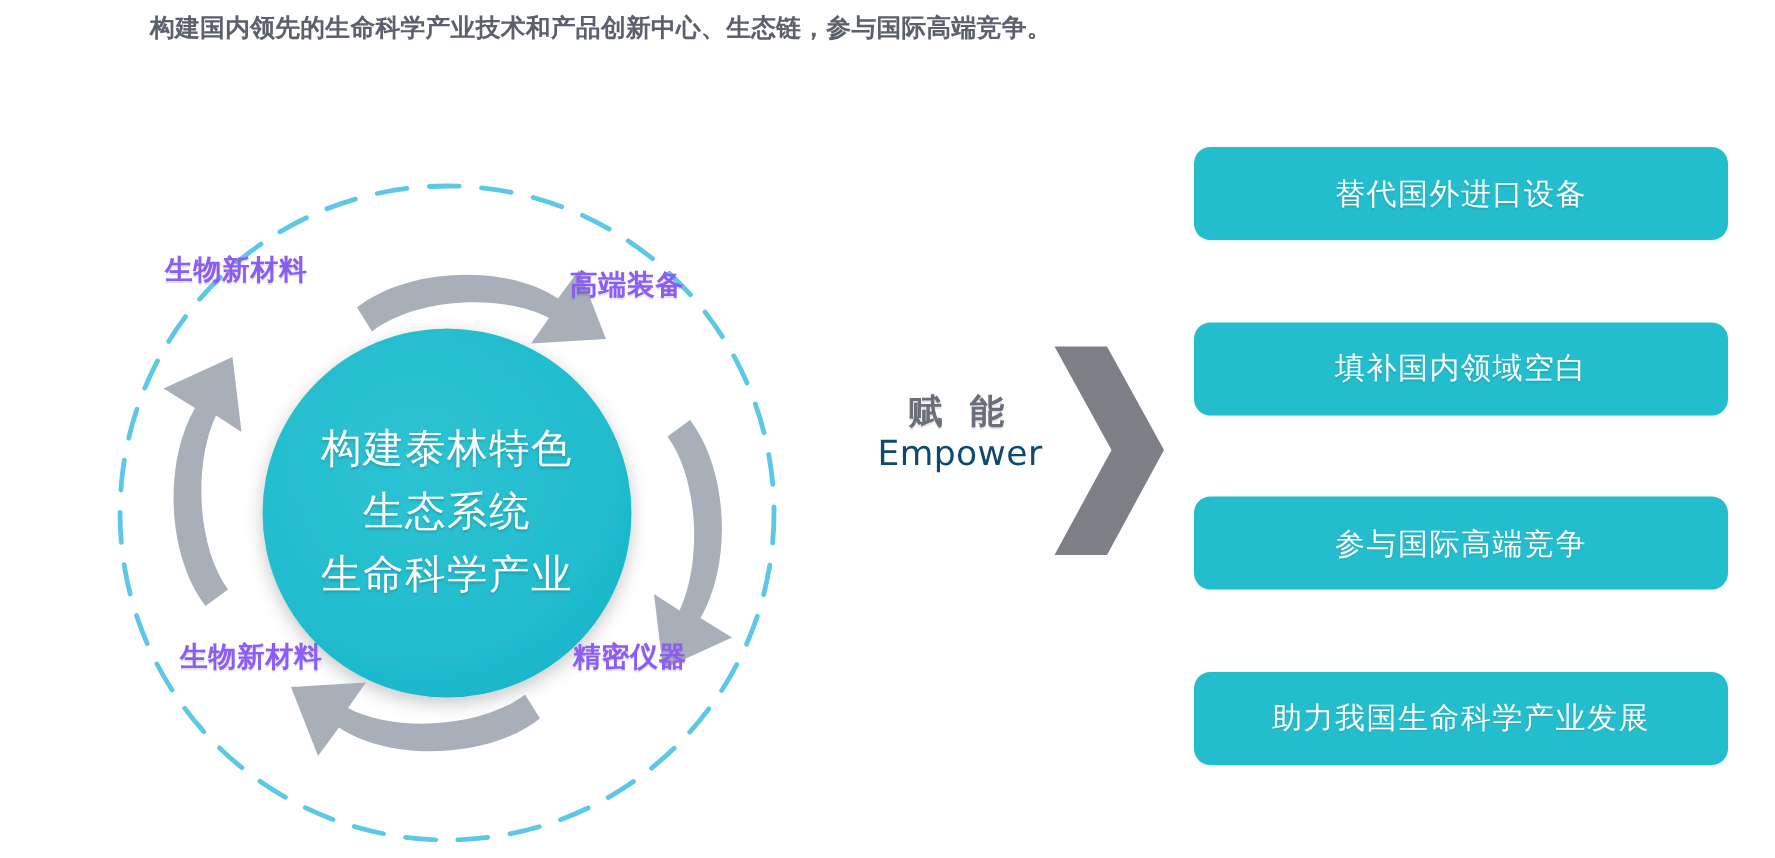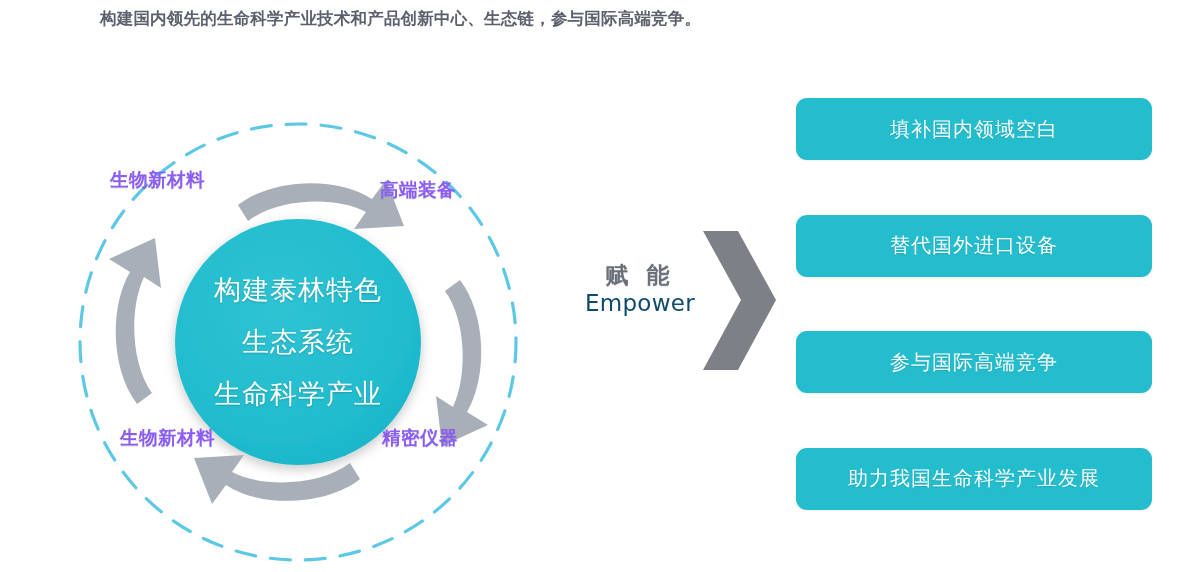--- a/index.html
+++ b/index.html
@@ -48,21 +48,21 @@
   .center-text {
     position: absolute;
     left: 176px;
     top: 182px;
     width: 204px;
     height: 204px;
     display: flex;
     flex-direction: column;
     align-items: center;
     justify-content: center;
-    gap: 18px;
+    gap: 8px;
     color: #ffffff;
     font-size: 27px;
     line-height: 34px;
     letter-spacing: 1px;
     text-shadow: 0 1px 2px rgba(0,0,0,0.18);
     pointer-events: none;
   }
   .node-label {
     position: absolute;
     color: #8b5cf6;
@@ -207,26 +207,26 @@
       <div id="empower-cn">赋 能</div>
       <div id="empower-en">Empower</div>
     </div>
     <svg id="chevron" viewBox="0 0 82 145" xmlns="http://www.w3.org/2000/svg">
       <path d="M 5,3 L 40,3 L 78,72 L 40,142 L 5,142 L 43,72 Z" fill="#7d8086"></path>
     </svg>
   </div>
 
   <div id="outcomes">
     <div class="outcome-box">
+      <span>替代国外进口设备</span>
+    </div>
+    <div class="outcome-box">
       <span>填补国内领域空白</span>
     </div>
     <div class="outcome-box">
-      <span>替代国外进口设备</span>
-    </div>
-    <div class="outcome-box">
       <span>参与国际高端竞争</span>
     </div>
     <div class="outcome-box">
       <span>助力我国生命科学产业发展</span>
     </div>
   </div>
 
 </div>
 
 </body></html>

